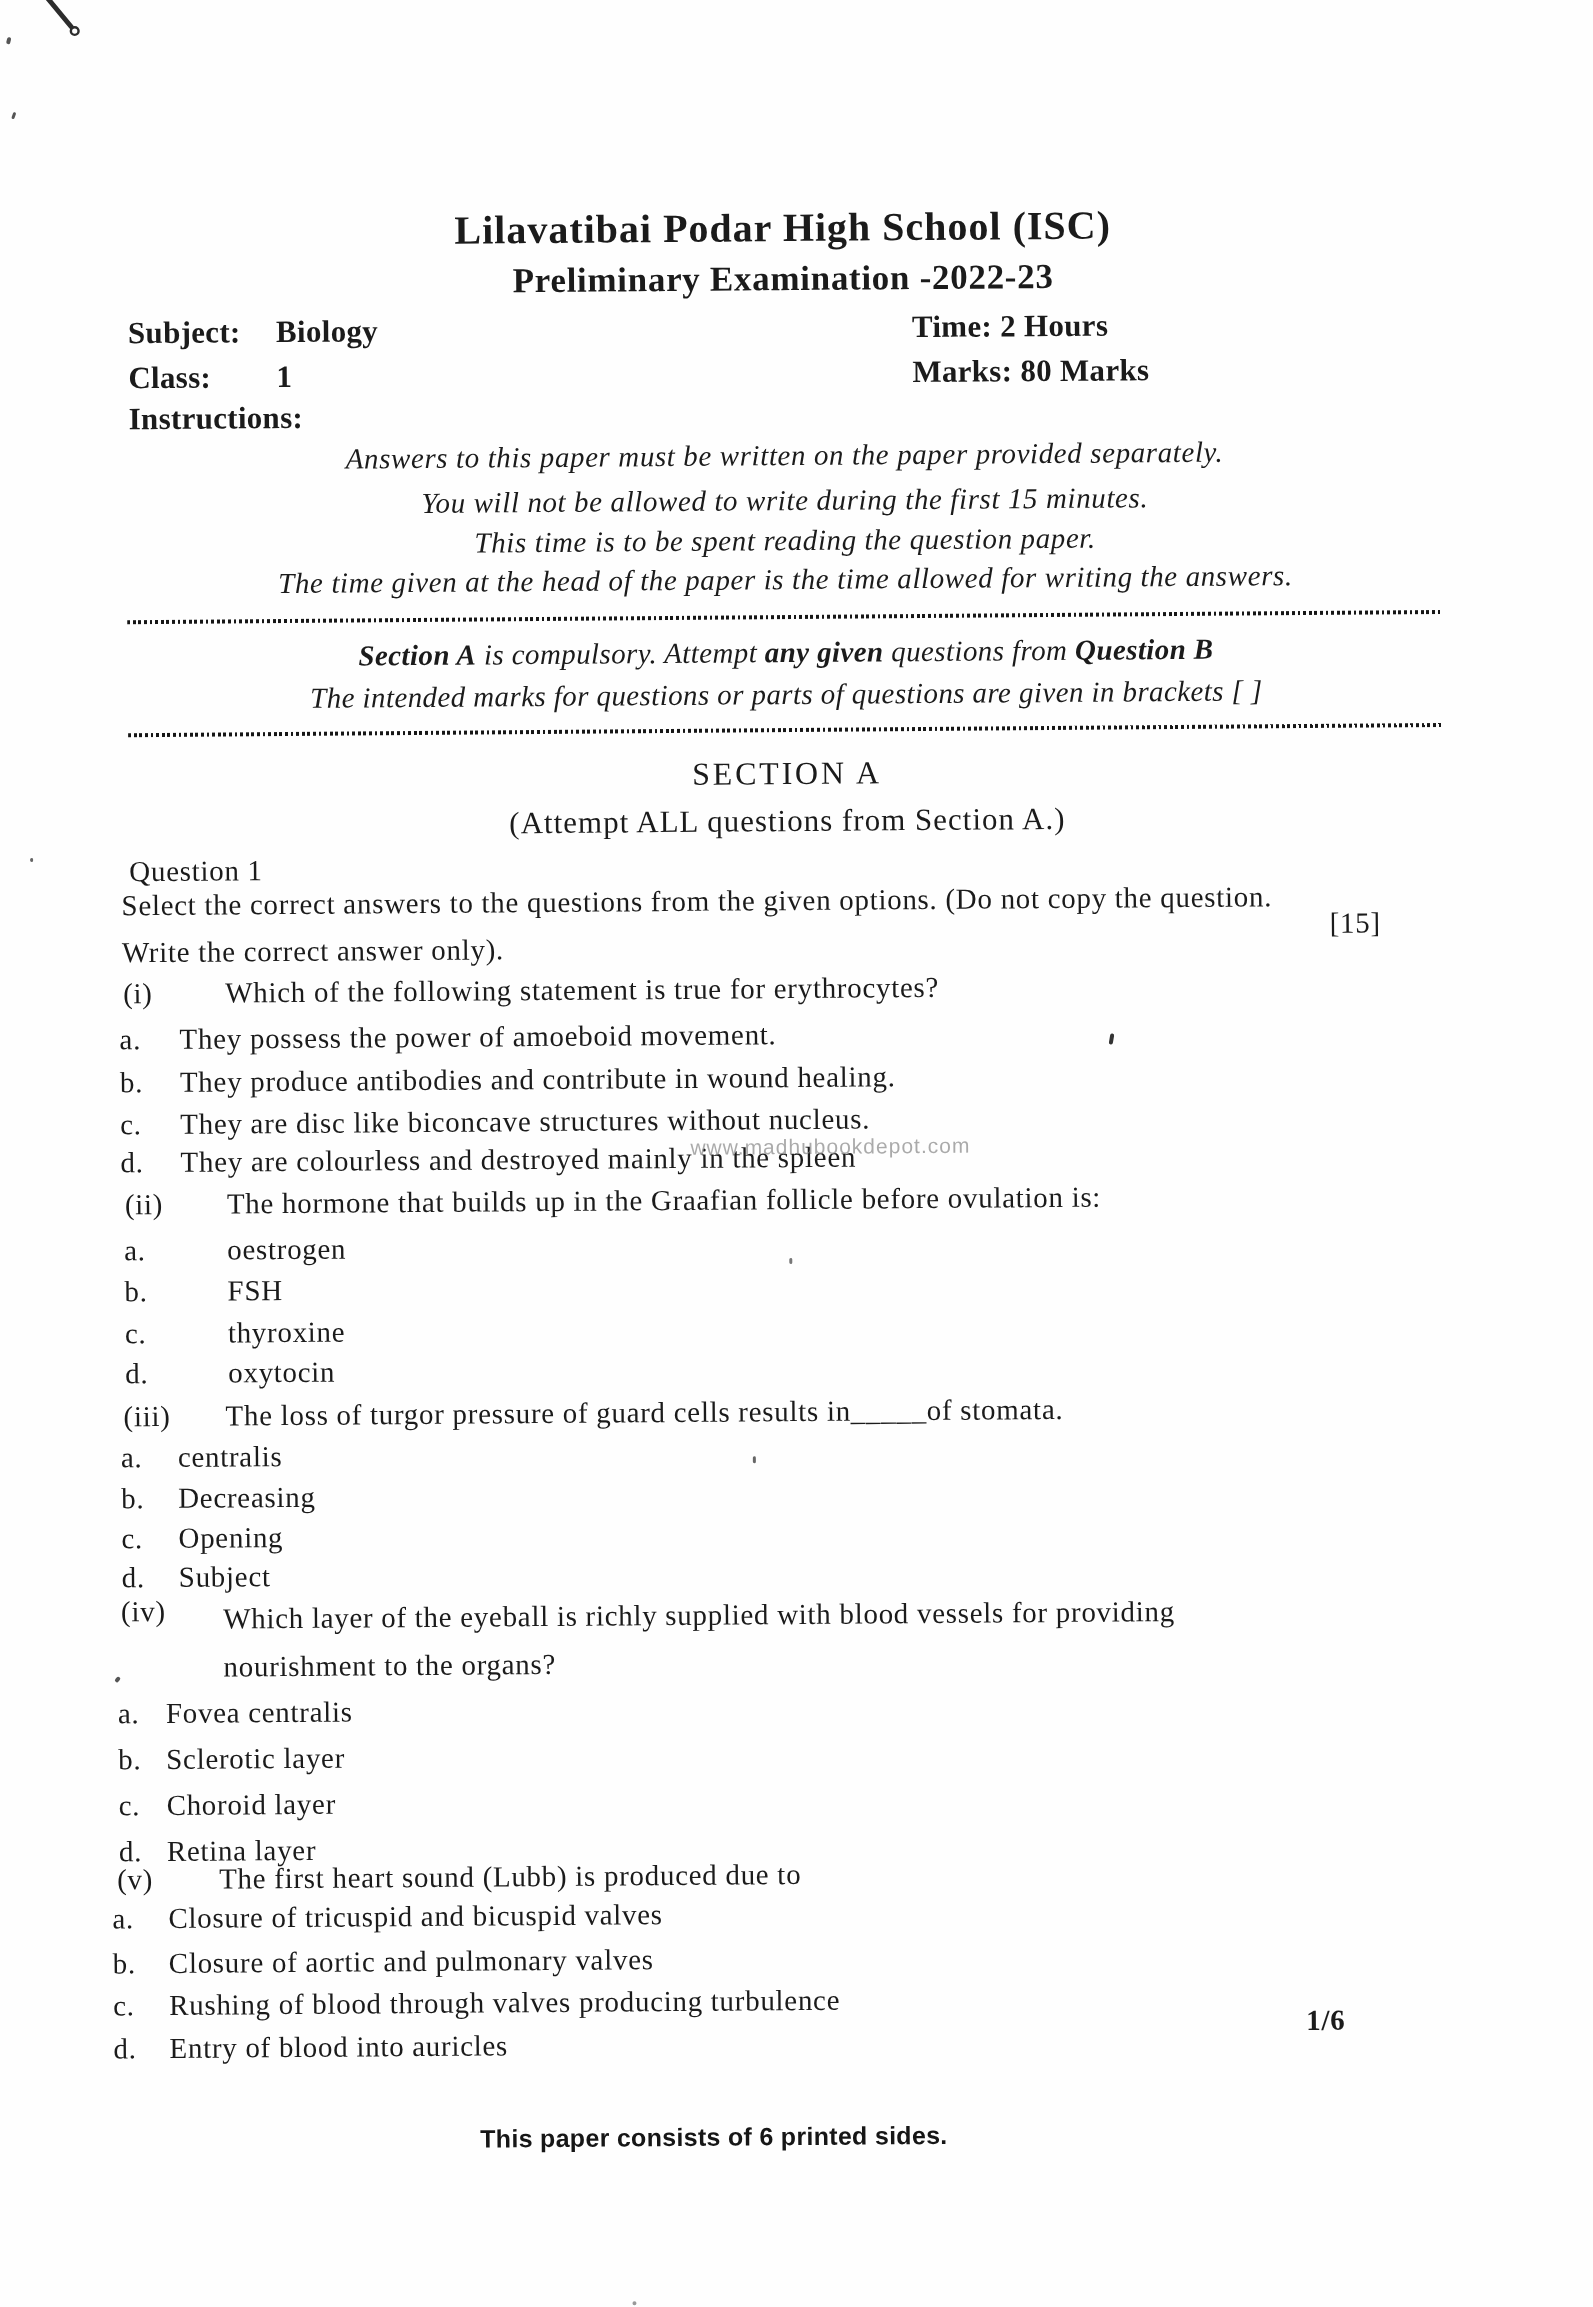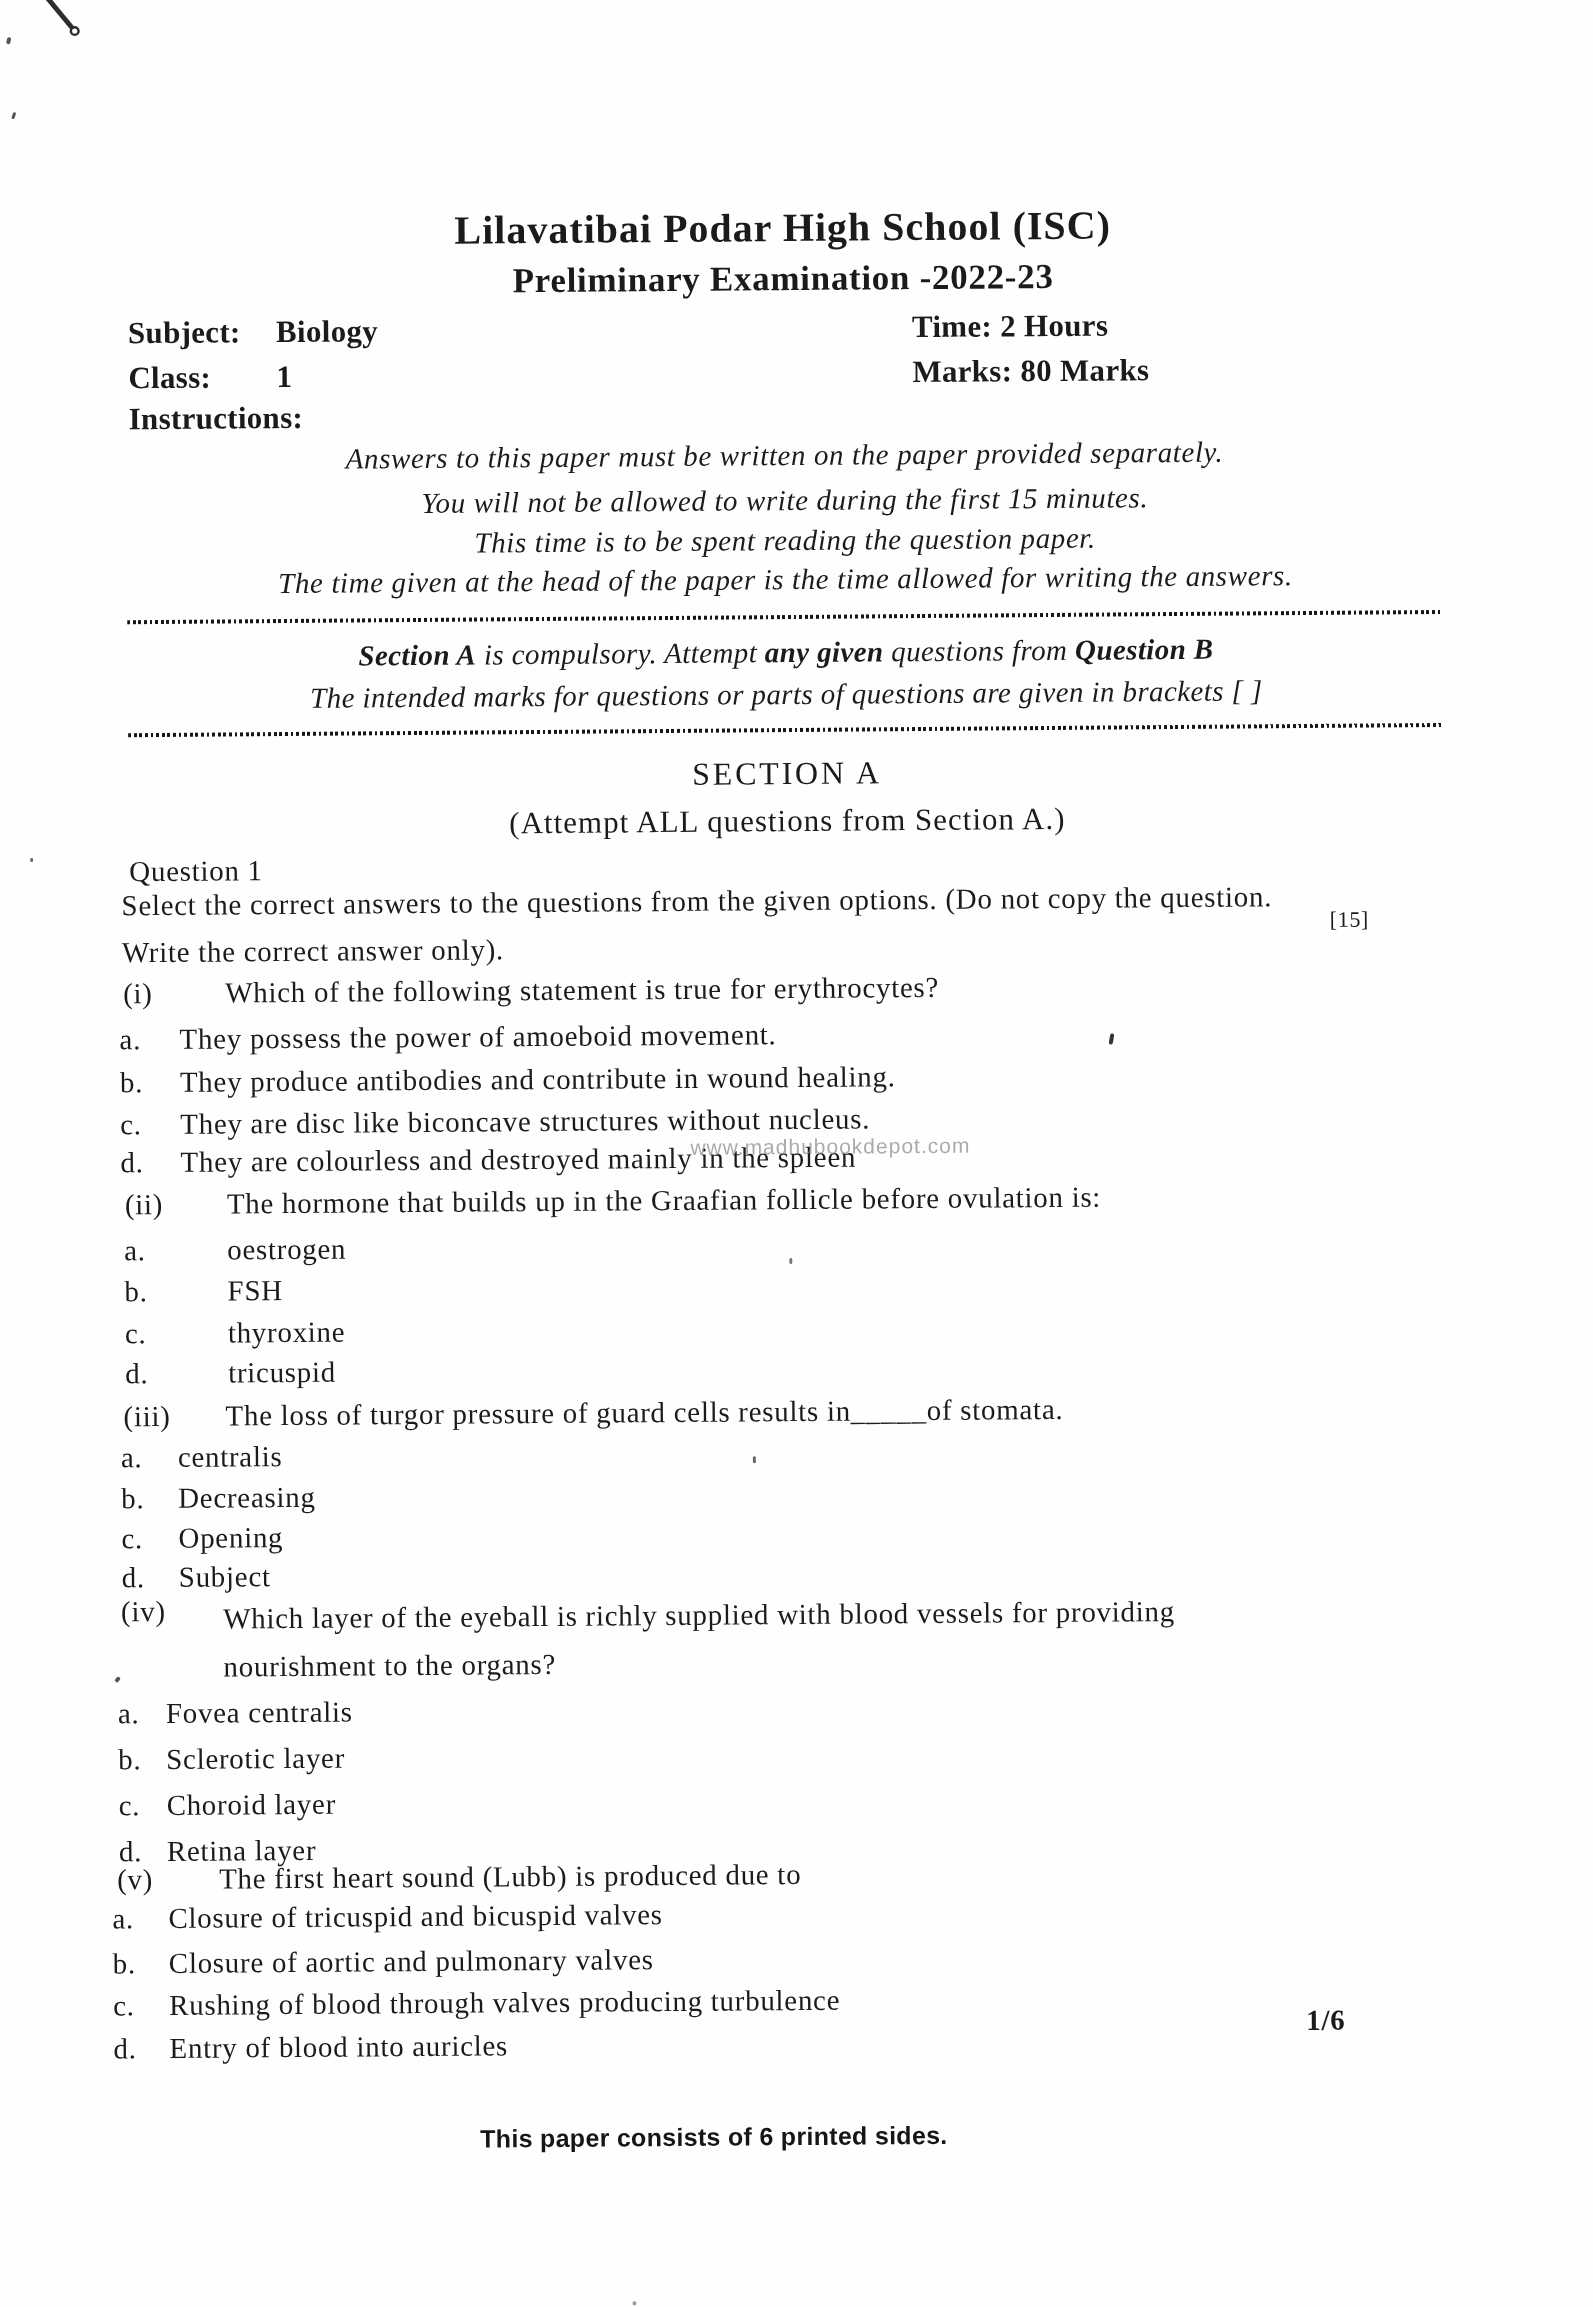--- a/index.html
+++ b/index.html
@@ -30,21 +30,21 @@
   .q .num{flex:0 0 auto;width:102px;}
   .q .qt{white-space:nowrap;}
   .q.wrap .qt{white-space:normal;width:1105px;line-height:48px;}
   .opt{position:absolute;white-space:nowrap;font-size:29px;letter-spacing:0.7px;}
   .opt .ltr{display:inline-block;}
   .g1 .ltr{width:60px;}
   .g2 .ltr{width:103px;}
   .g3 .ltr{width:57px;}
   .g4 .ltr{width:48px;}
   .g5 .ltr{width:56px;}
-  .marks15{position:absolute;left:1330px;top:911px;font-size:22px;letter-spacing:0.7px;}
+  .marks15{position:absolute;left:1330px;top:911px;font-size:29px;letter-spacing:0.7px;}
   .pageno{position:absolute;left:1298px;top:2008px;font-size:29px;font-weight:bold;letter-spacing:0.7px;}
   .footer{position:absolute;left:471px;top:2122px;
           font-family:"Liberation Sans", sans-serif;font-size:25px;font-weight:bold;letter-spacing:0.3px;color:#161616;}
   .watermark{position:absolute;left:689px;top:1135px;
              font-family:"Liberation Sans", sans-serif;font-size:21px;letter-spacing:1px;
              color:#8f8f8f;opacity:0.75;}
   .speck{position:absolute;background:#555;border-radius:2.1px;}
   .penmark{position:absolute;left:18px;top:-4.2px;}
 </style>
 </head>
@@ -101,21 +101,21 @@
 
     <div class="watermark">www.madhubookdepot.com</div>
 
     <div class="q" style="left:123px;top:1183px">
         <span class="num">(ii)</span>
         <span class="qt">The hormone that builds up in the Graafian follicle before ovulation is:</span>
       </div>
     <div class="opt g2" style="left:122px;top:1229px"><span class="ltr">a.</span><span>oestrogen</span></div>
     <div class="opt g2" style="left:122px;top:1270px"><span class="ltr">b.</span><span>FSH</span></div>
     <div class="opt g2" style="left:122px;top:1312px"><span class="ltr">c.</span><span>thyroxine</span></div>
-    <div class="opt g2" style="left:122px;top:1352px"><span class="ltr">d.</span><span>tricuspid</span></div>
+    <div class="opt g2" style="left:122px;top:1352px"><span class="ltr">d.</span><span>oxytocin</span></div>
 
     <div class="q" style="left:120px;top:1395px">
         <span class="num">(iii)</span>
         <span class="qt">The loss of turgor pressure of guard cells results in_____of stomata.</span>
       </div>
     <div class="opt g3" style="left:117px;top:1436px"><span class="ltr">a.</span><span>centralis</span></div>
     <div class="opt g3" style="left:117px;top:1477px"><span class="ltr">b.</span><span>Decreasing</span></div>
     <div class="opt g3" style="left:117px;top:1517px"><span class="ltr">c.</span><span>Opening</span></div>
     <div class="opt g3" style="left:117px;top:1556px"><span class="ltr">d.</span><span>Subject</span></div>
 

